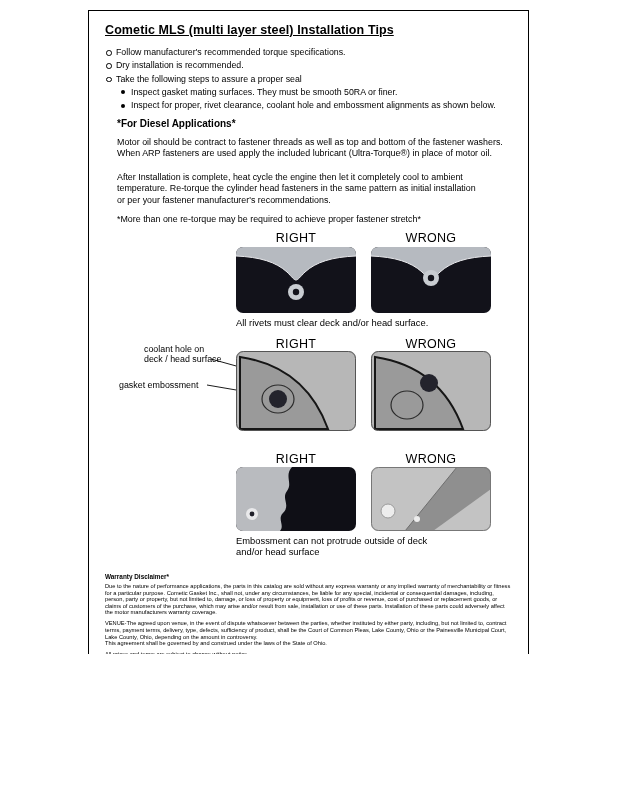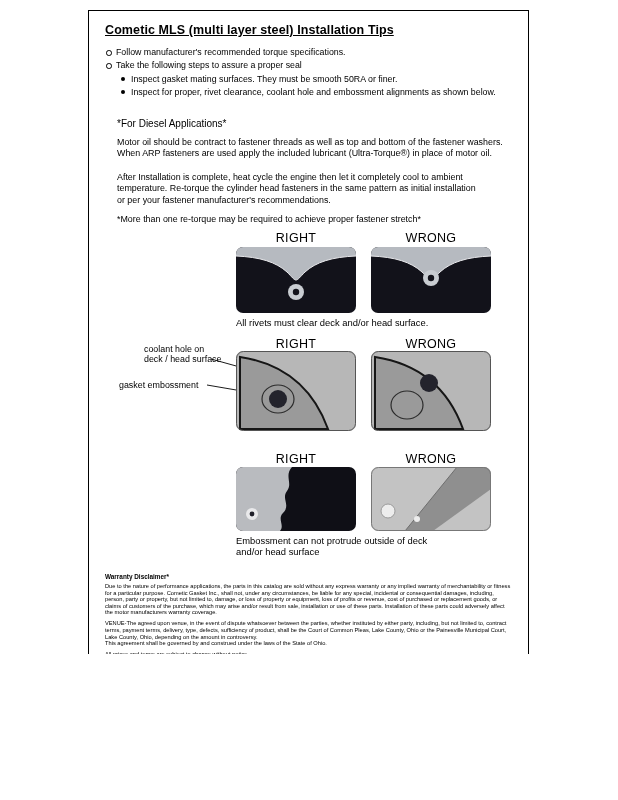--- a/index.html
+++ b/index.html
@@ -19,21 +19,21 @@
   .tip { position:relative; padding-left:11px; margin-bottom:3.8px; }
   .tip::before {
     content:""; position:absolute; left:1px; top:2.2px; width:3.6px; height:3.6px;
     border:0.9px solid #000; border-radius:50%;
   }
   .subtip { position:relative; margin-left:15px; padding-left:11px; margin-bottom:3.8px; }
   .subtip::before {
     content:""; position:absolute; left:1px; top:2.4px; width:4px; height:4px;
     background:#000; border-radius:50%;
   }
-  .diesel-heading { position:absolute; left:28px; top:107px; font-size:10px; font-weight:normal; }
+  .diesel-heading { position:absolute; left:28px; top:107px; font-size:10px; font-weight:bold; }
   .para {
     position:absolute; left:28px; width:404px; font-size:8.9px; line-height:11.4px;
     white-space:pre-line;
   }
   .para1 { top:126px; }
   .para2 { top:161px; }
   .note { position:absolute; left:28px; top:203px; font-size:8.9px; }
   .col-hdr { position:absolute; width:120px; text-align:center; font-size:12.5px; letter-spacing:0.3px; }
   .hdr-left  { left:147px; }
   .hdr-right { left:282px; }
@@ -56,20 +56,21 @@
 </head>
 <body>
 
 <div class="page">
   <div class="frame">
 
     <div class="doc-title">Cometic MLS (multi layer steel) Installation Tips</div>
 
     <div class="tips">
       <div class="tip">Follow manufacturer's recommended torque specifications.</div>
+      <div class="tip">Dry installation is recommended.</div>
       <div class="tip">Take the following steps to assure a proper seal</div>
       <div class="subtip">Inspect gasket mating surfaces.  They must be smooth 50RA or finer.</div>
       <div class="subtip">Inspect for proper, rivet clearance, coolant hole and embossment alignments as shown below.</div>
     </div>
 
     <div class="diesel-heading">*For Diesel Applications*</div>
     <div class="para para1">Motor oil should be contract to fastener threads as well as top and bottom of the fastener washers.
 When ARP fasteners are used apply the included lubricant (Ultra-Torque®) in place of motor oil.</div>
     <div class="para para2">After Installation is complete, heat cycle the engine then let it completely cool to ambient
 temperature. Re-torque the cylinder head fasteners in the same pattern as initial installation

